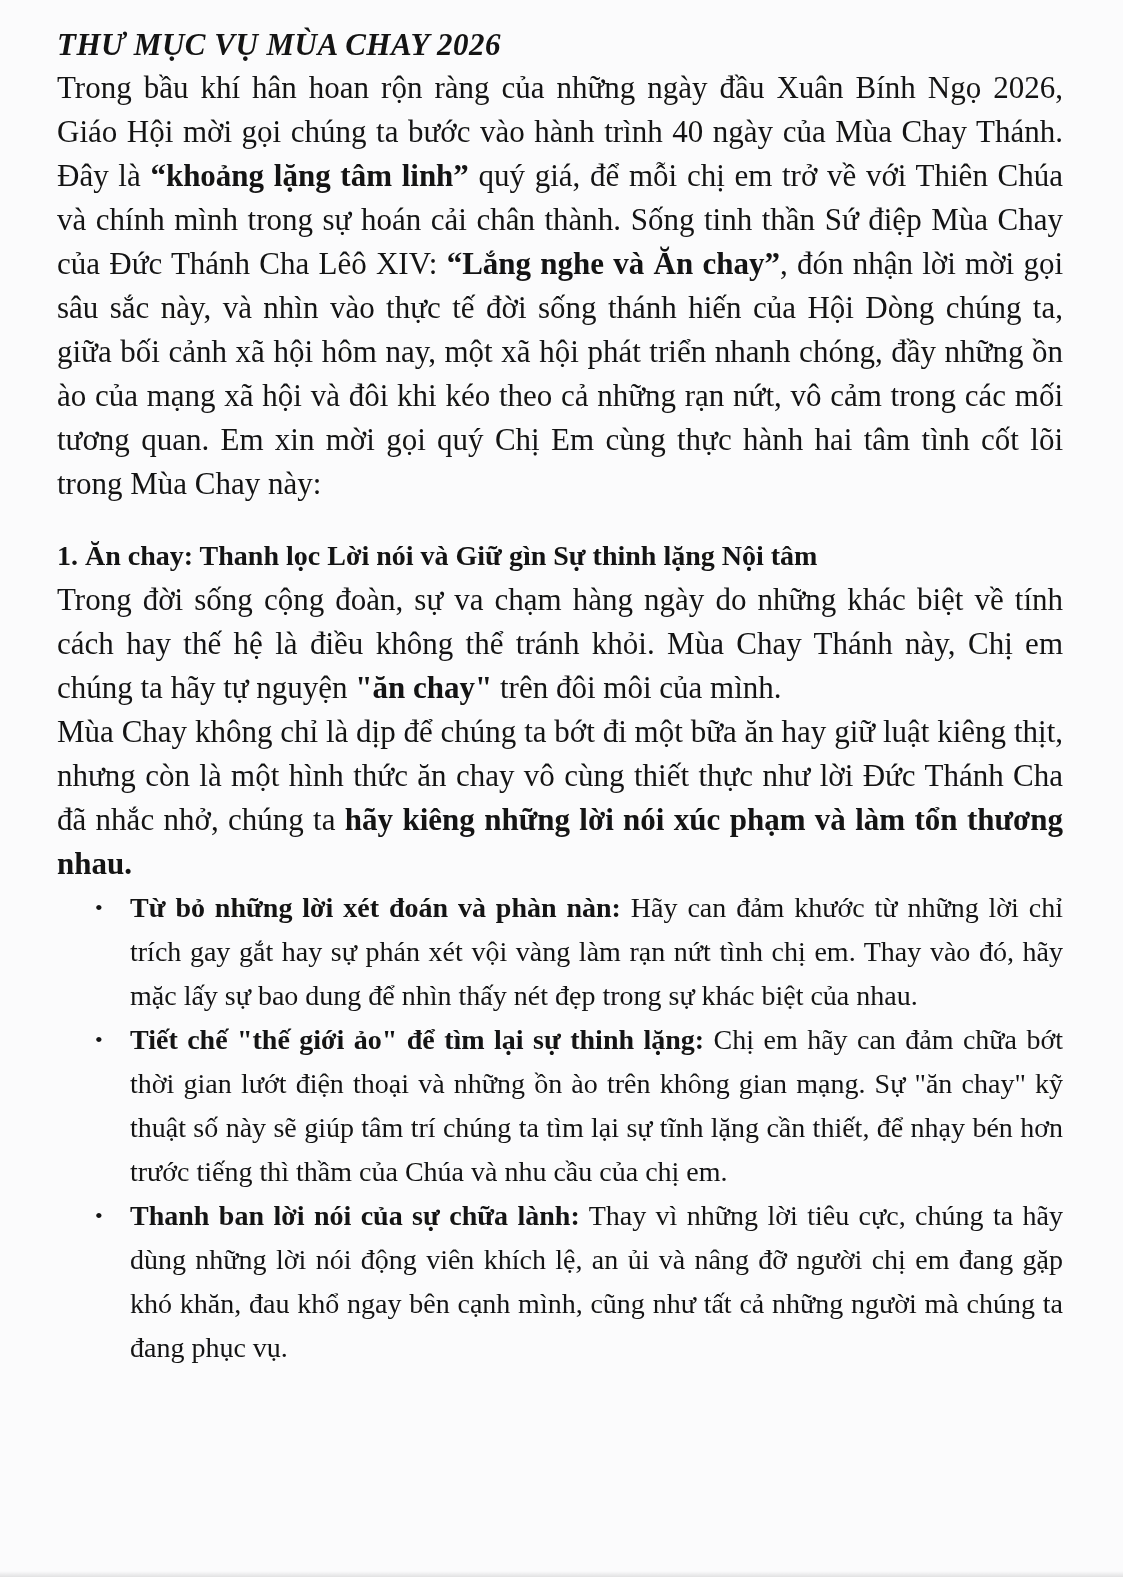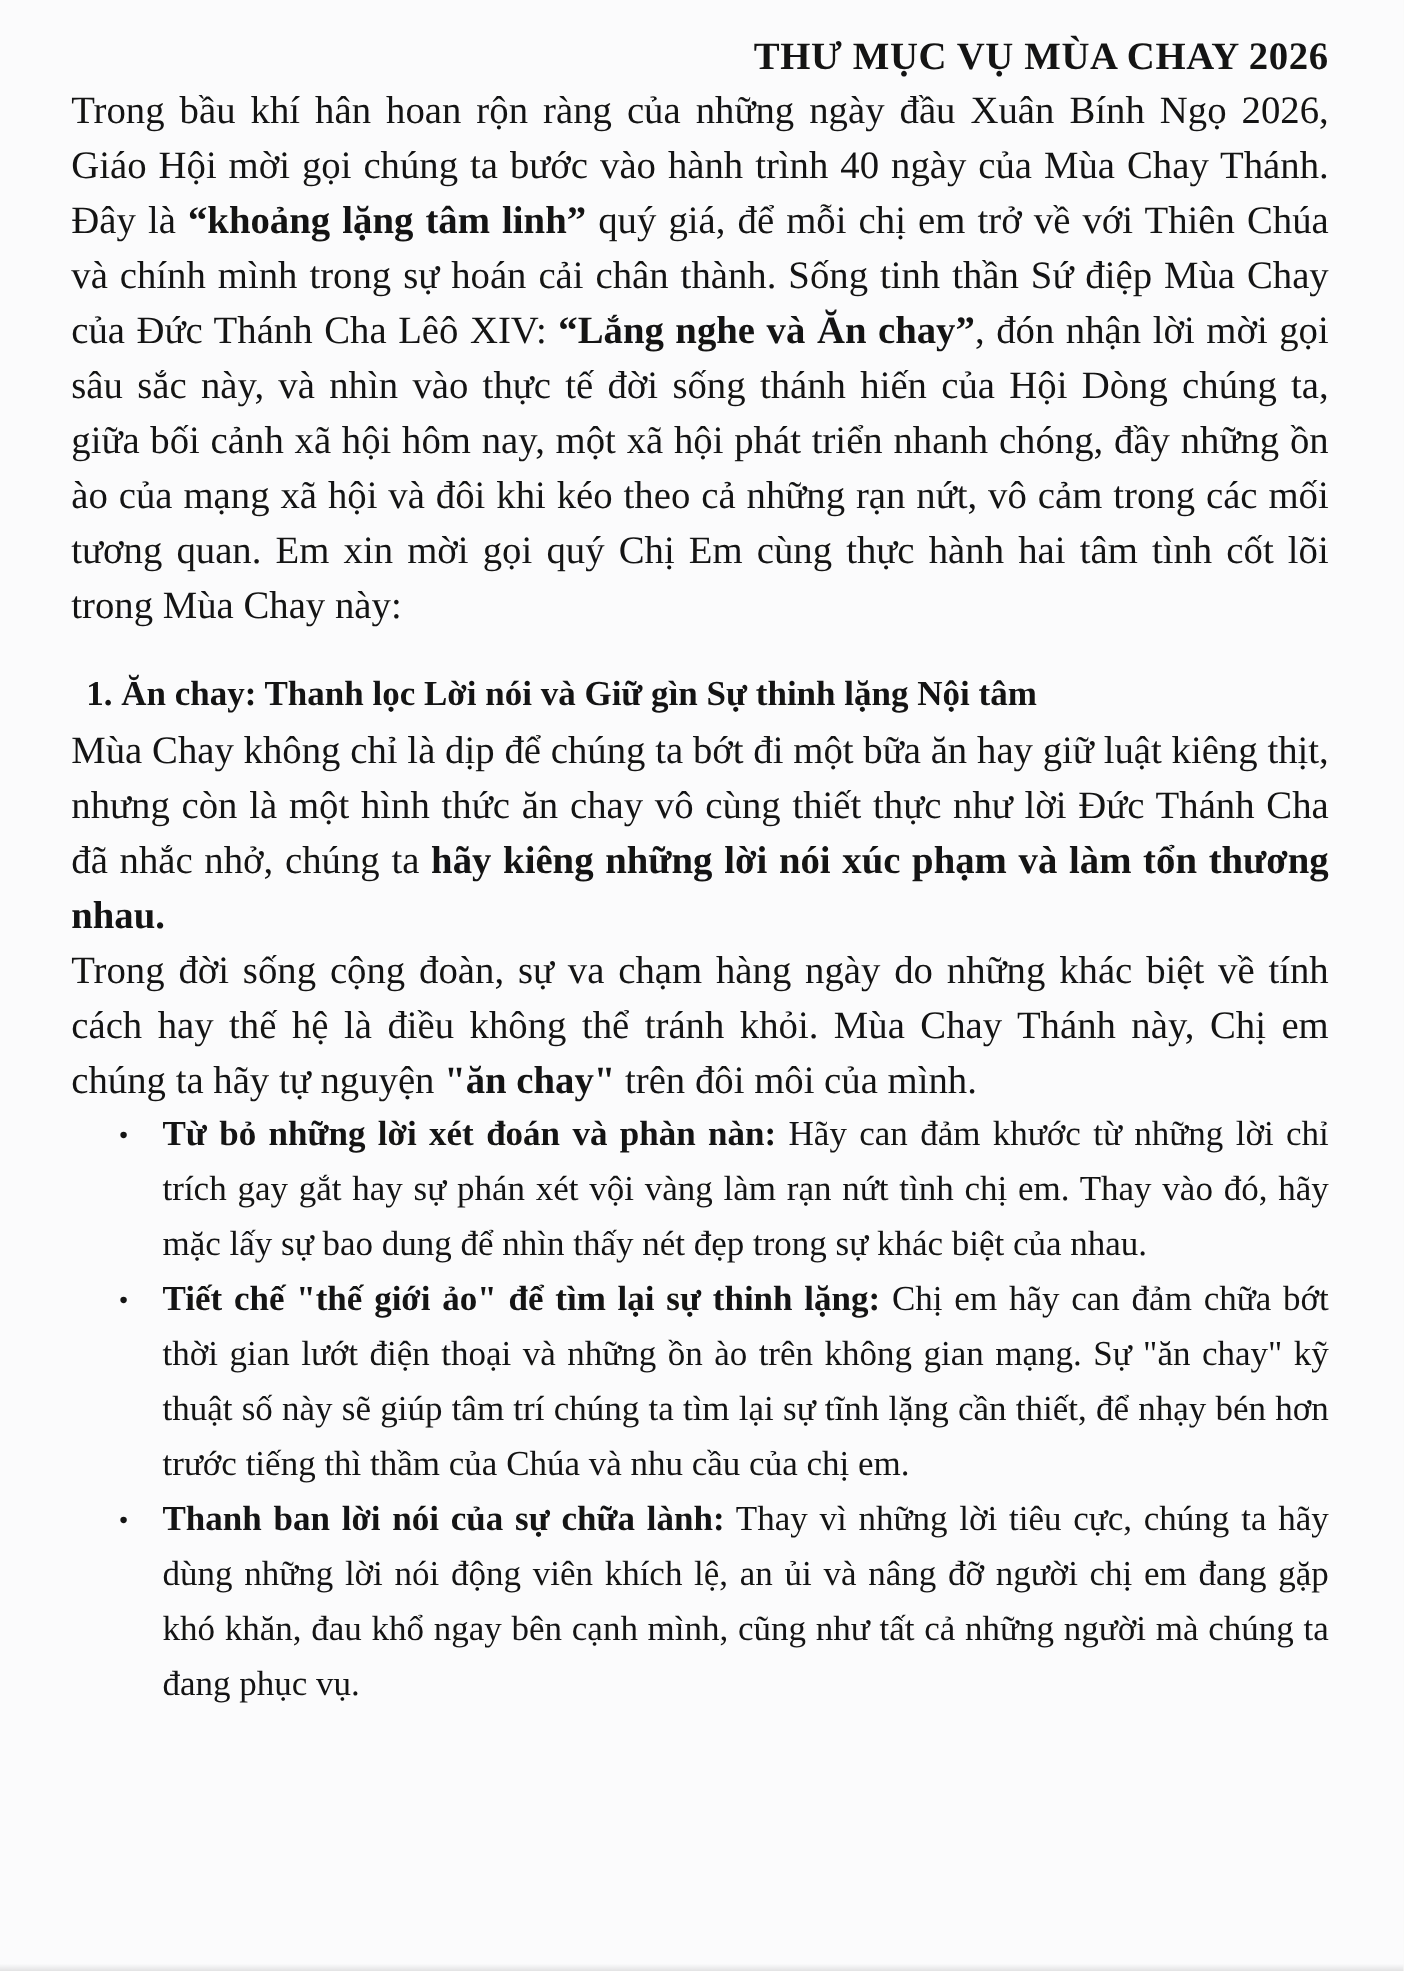--- a/index.html
+++ b/index.html
@@ -24,42 +24,43 @@
     left: 0; right: 0; bottom: 0;
     height: 6px;
     background: linear-gradient(to bottom, rgba(0,0,0,0), rgba(0,0,0,0.10));
     pointer-events: none;
   }
   .content {
     padding: 24px 60px 0 57px;
   }
   .title {
     margin: 0;
-    text-align: right;
+    text-align: left;
     font-size: 31px;
     font-weight: bold;
     letter-spacing: 0.5px;
     line-height: 42px;
+    font-style: italic;
   }
   .salutation {
     margin: 46px 0 0 0;
     font-size: 28px;
     line-height: 44px;
     text-indent: 58px;
   }
   p.body-par {
     margin: 0;
     font-size: 31px;
     line-height: 44px;
     text-align: justify;
     text-justify: inter-word;
   }
   .p-intro     { margin-top: 40px; }
   .section-heading {
-    margin: 28px 0 0 12px;
+    margin: 28px 0 0 0;
     font-size: 28px;
     line-height: 44px;
     font-weight: bold;
   }
   .p-fasting   { margin-top: 0; }
   .p-community { margin-top: 28px; }
   .practice-list {
     list-style: none;
     margin: 0;
     padding: 0;
@@ -88,23 +89,23 @@
 <div class="page">
   <div class="content">
 
     <h1 class="title">THƯ MỤC VỤ MÙA CHAY 2026</h1>
 
 
     <p class="body-par p-intro"><span>Trong bầu khí hân hoan rộn ràng của những ngày đầu Xuân Bính Ngọ 2026, Giáo Hội mời gọi chúng ta bước vào hành trình 40 ngày của Mùa Chay Thánh. Đây là </span><b>“khoảng lặng tâm linh”</b><span> quý giá, để mỗi chị em trở về với Thiên Chúa và chính mình trong sự hoán cải chân thành. Sống tinh thần Sứ điệp Mùa Chay của Đức Thánh Cha Lêô XIV: </span><b>“Lắng nghe và Ăn chay”</b><span>, đón nhận lời mời gọi sâu sắc này, và nhìn vào thực tế đời sống thánh hiến của Hội Dòng chúng ta, giữa bối cảnh xã hội hôm nay, một xã hội phát triển nhanh chóng, đầy những ồn ào của mạng xã hội và đôi khi kéo theo cả những rạn nứt, vô cảm trong các mối tương quan. Em xin mời gọi quý Chị Em cùng thực hành hai tâm tình cốt lõi trong Mùa Chay này:</span></p>
 
     <h2 class="section-heading">1. Ăn chay: Thanh lọc Lời nói và Giữ gìn Sự thinh lặng Nội tâm</h2>
 
+    <p class="body-par p-community"><span>Trong đời sống cộng đoàn, sự va chạm hàng ngày do những khác biệt về tính cách hay thế hệ là điều không thể tránh khỏi. Mùa Chay Thánh này, Chị em chúng ta hãy tự nguyện </span><b>"ăn chay"</b><span> trên đôi môi của mình.</span></p>
+
     <p class="body-par p-fasting"><span>Mùa Chay không chỉ là dịp để chúng ta bớt đi một bữa ăn hay giữ luật kiêng thịt, nhưng còn là một hình thức ăn chay vô cùng thiết thực như lời Đức Thánh Cha đã nhắc nhở, chúng ta </span><b>hãy kiêng những lời nói xúc phạm và làm tổn thương nhau.</b></p>
-
-    <p class="body-par p-community"><span>Trong đời sống cộng đoàn, sự va chạm hàng ngày do những khác biệt về tính cách hay thế hệ là điều không thể tránh khỏi. Mùa Chay Thánh này, Chị em chúng ta hãy tự nguyện </span><b>"ăn chay"</b><span> trên đôi môi của mình.</span></p>
 
     <ul class="practice-list">
       <li><span class="bullet-marker">•</span><b>Từ bỏ những lời xét đoán và phàn nàn:</b><span> Hãy can đảm khước từ những lời chỉ trích gay gắt hay sự phán xét vội vàng làm rạn nứt tình chị em. Thay vào đó, hãy mặc lấy sự bao dung để nhìn thấy nét đẹp trong sự khác biệt của nhau.</span></li>
       <li><span class="bullet-marker">•</span><b>Tiết chế "thế giới ảo" để tìm lại sự thinh lặng:</b><span> Chị em hãy can đảm chữa bớt thời gian lướt điện thoại và những ồn ào trên không gian mạng. Sự "ăn chay" kỹ thuật số này sẽ giúp tâm trí chúng ta tìm lại sự tĩnh lặng cần thiết, để nhạy bén hơn trước tiếng thì thầm của Chúa và nhu cầu của chị em.</span></li>
       <li><span class="bullet-marker">•</span><b>Thanh ban lời nói của sự chữa lành:</b><span> Thay vì những lời tiêu cực, chúng ta hãy dùng những lời nói động viên khích lệ, an ủi và nâng đỡ người chị em đang gặp khó khăn, đau khổ ngay bên cạnh mình, cũng như tất cả những người mà chúng ta đang phục vụ.</span></li>
     </ul>
 
   </div>
 </div>
 

